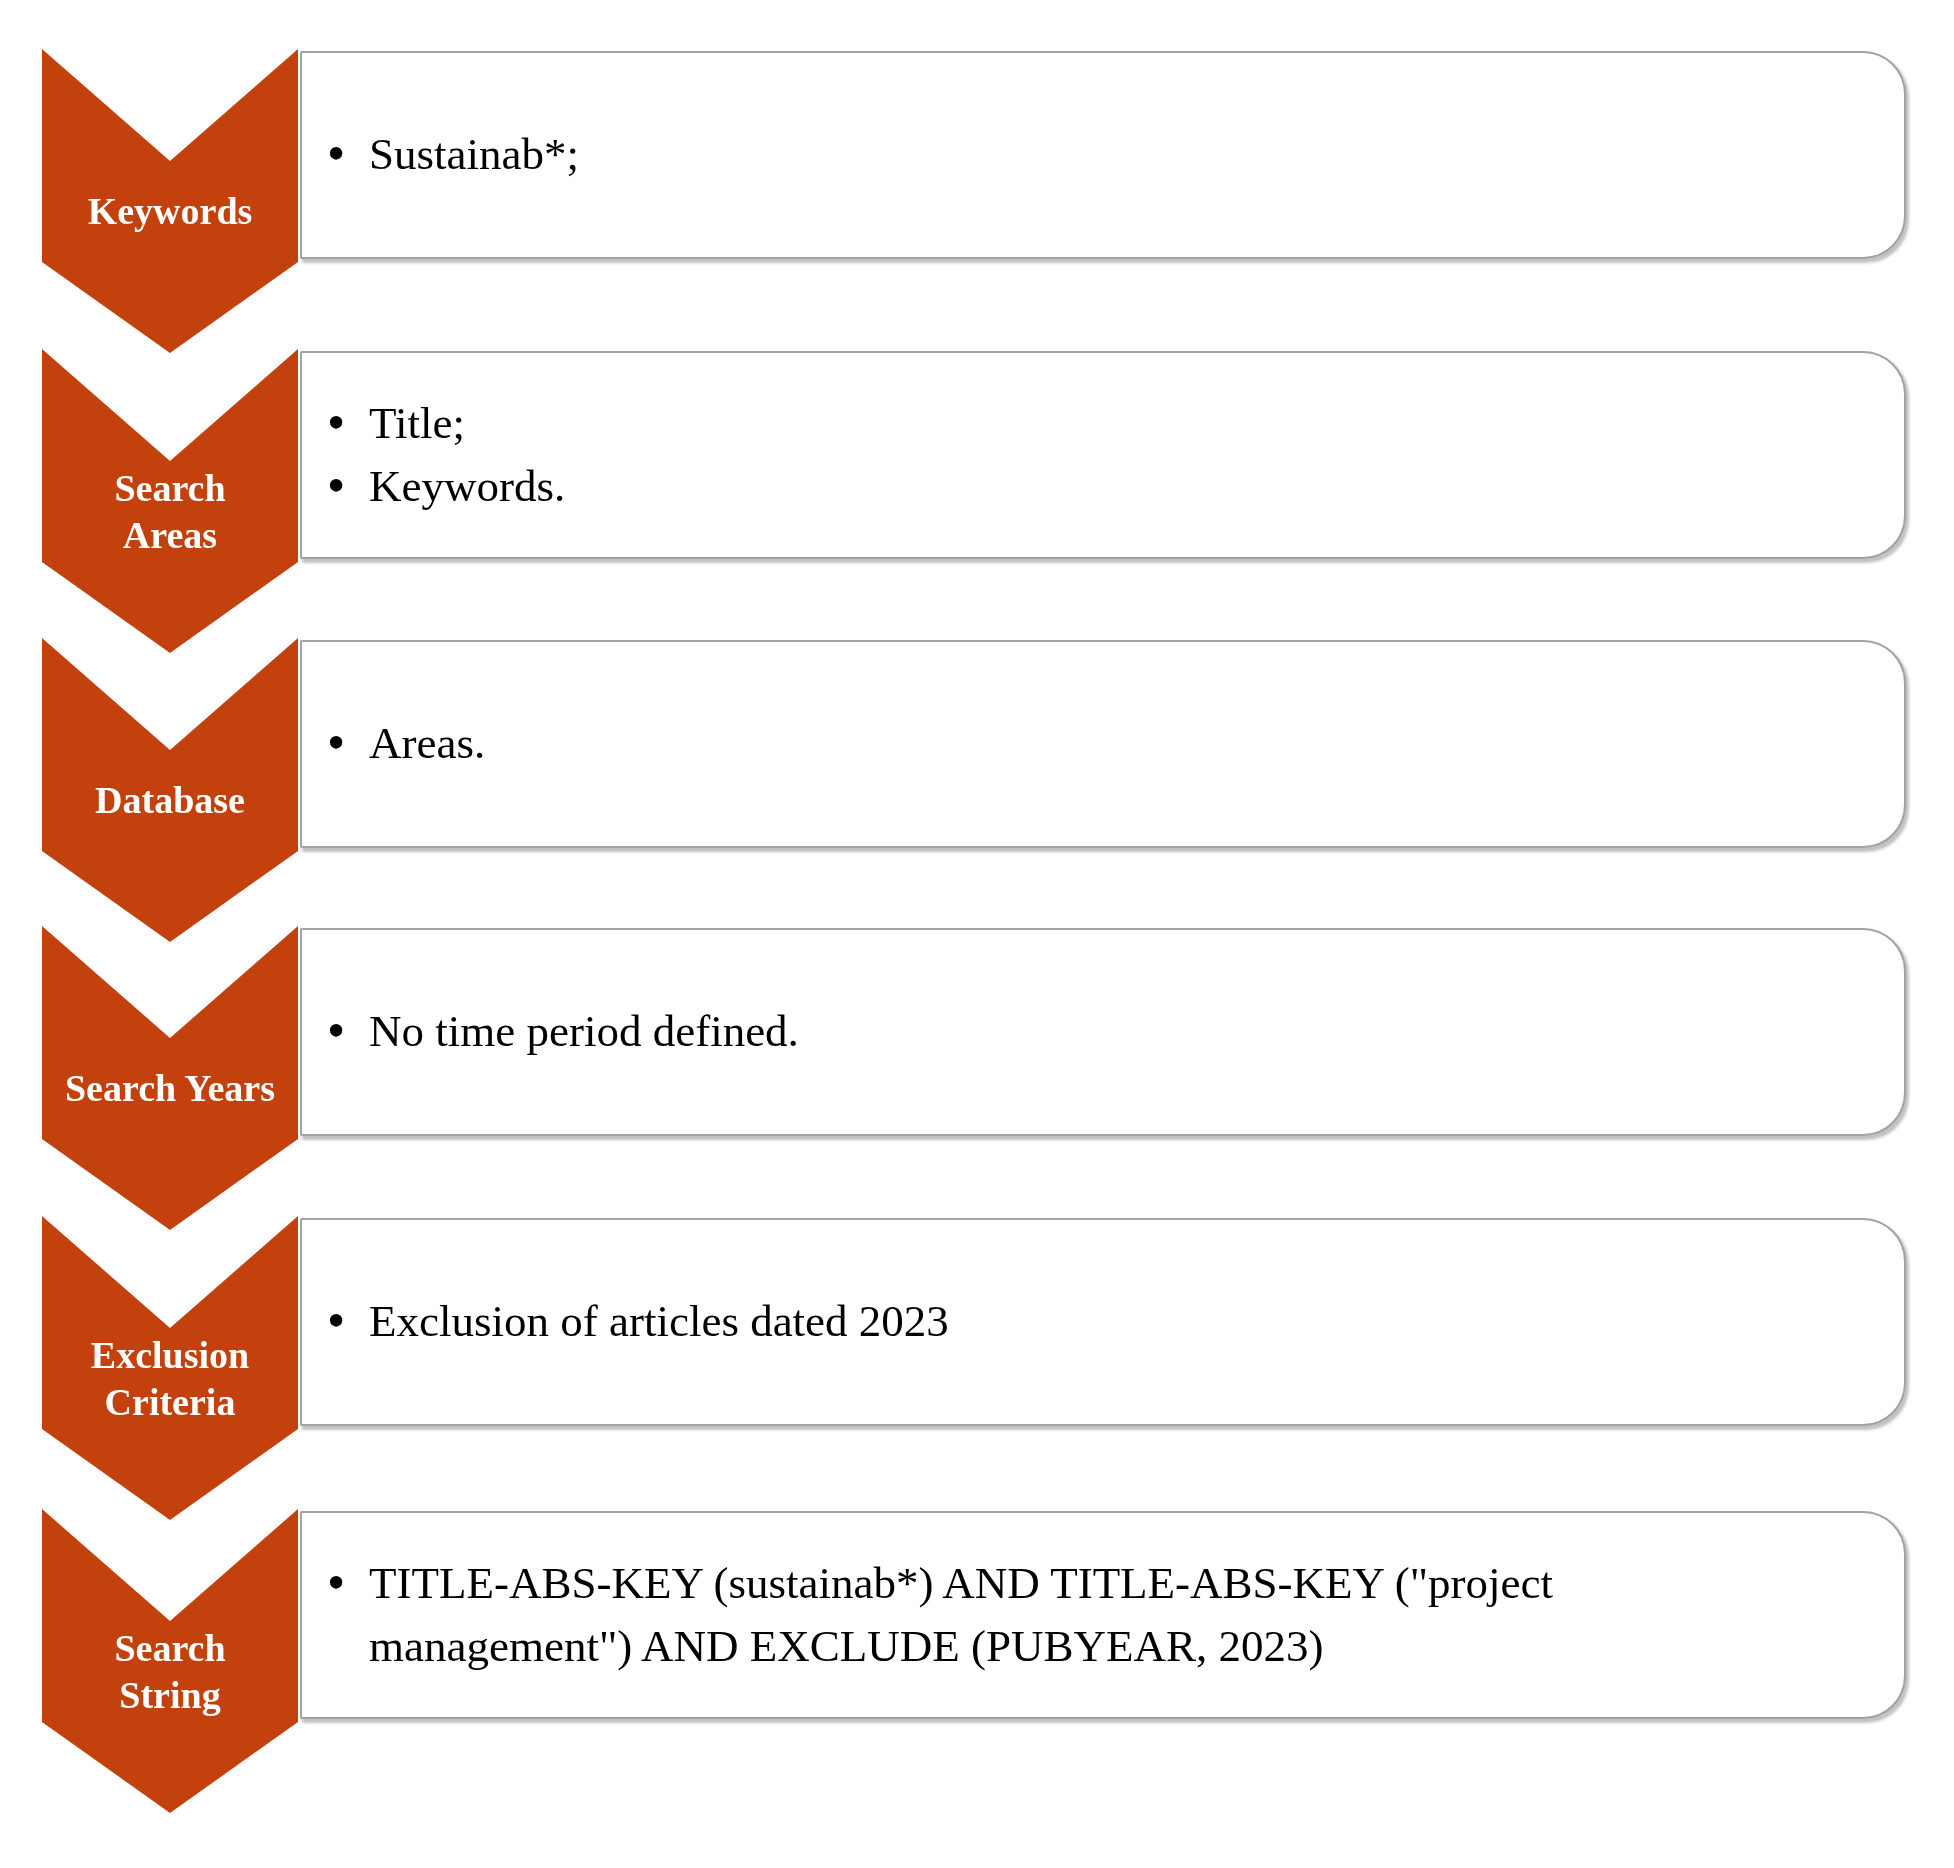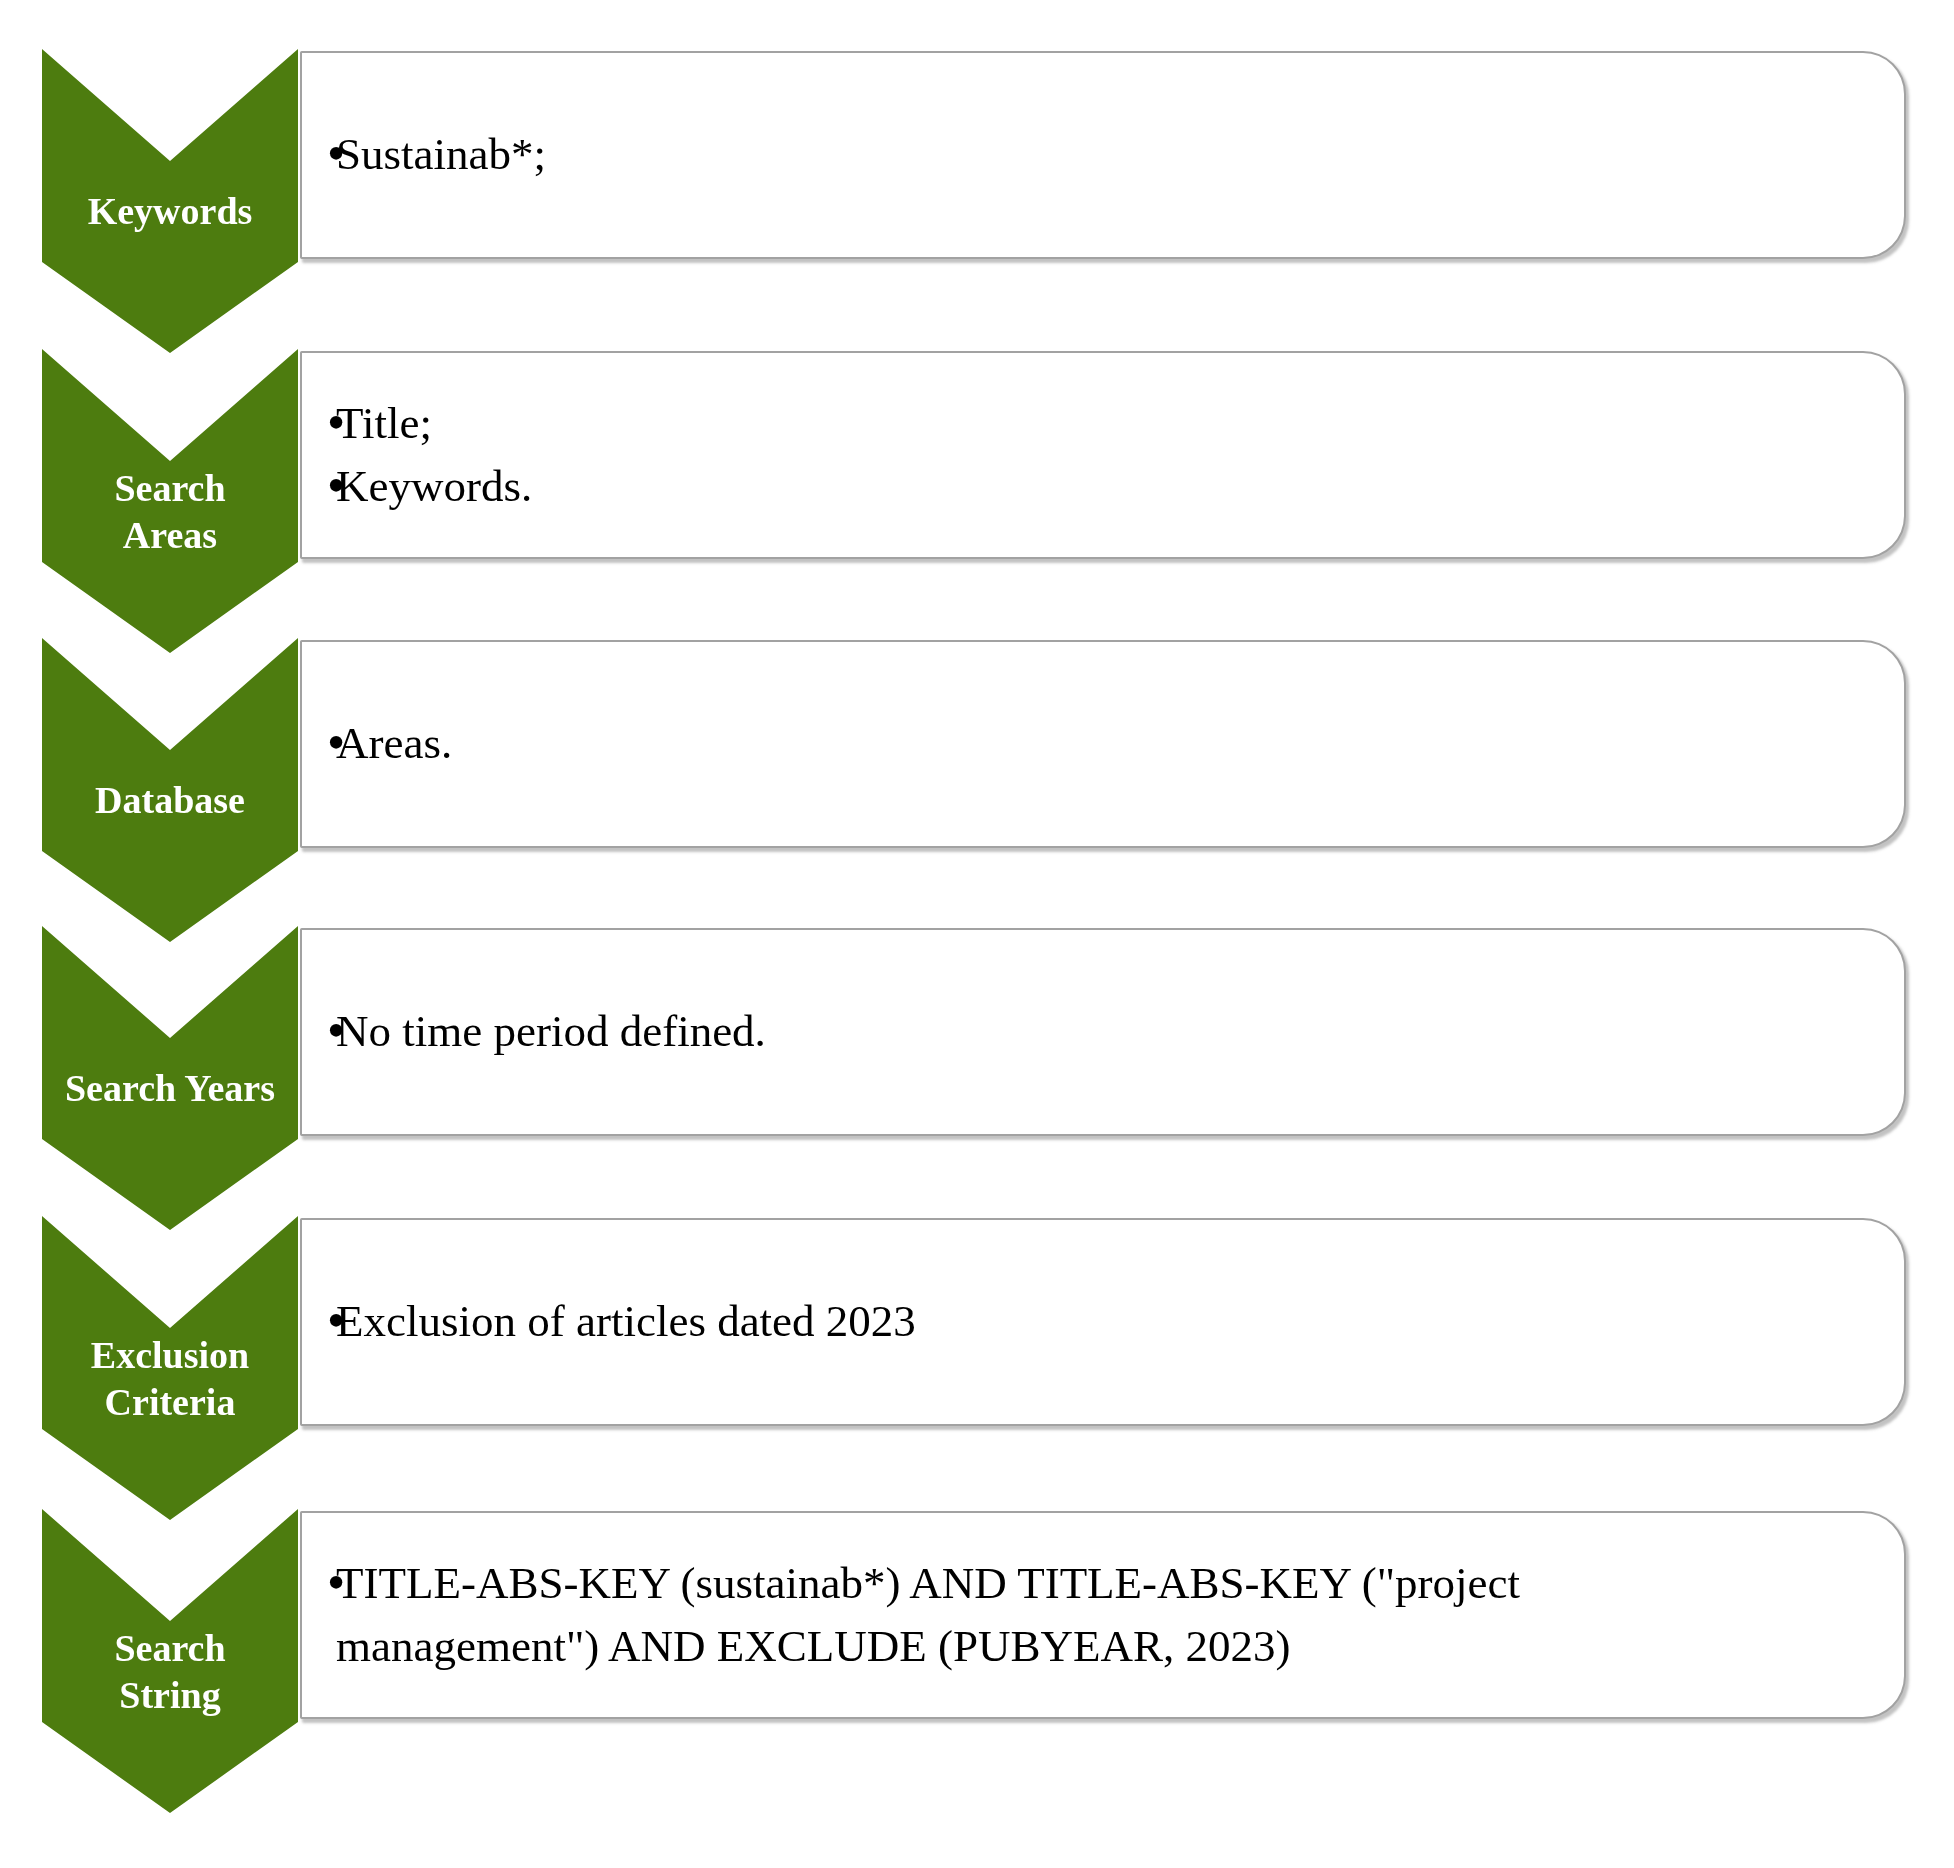--- a/index.html
+++ b/index.html
@@ -11,21 +11,21 @@
     font-family: "Liberation Serif", "DejaVu Serif", serif;
     overflow: hidden;
   }
   .step { position: absolute; left: 0; width: 100%; height: 0; }
   .chevron {
     position: absolute;
     left: 42px;
     top: 0;
     width: 256px;
     height: 304px;
-    background: #4d7c0f;
+    background: #c2410c;
     clip-path: polygon(0 0, 128px 112px, 256px 0, 256px 213px, 128px 304px, 0 213px);
   }
   .chev-label {
     position: absolute;
     left: -29px;
     right: -29px;
     top: 100px;
     height: 125px;
     display: flex;
     align-items: center;
@@ -49,21 +49,21 @@
     border-radius: 1.8px 43px 43px 1.8px;
     box-shadow: 2.7px 3.6px 2.7px rgba(120,120,120,0.45);
     display: flex;
     flex-direction: column;
     justify-content: center;
     padding: 0 107px 0 0;
   }
   .items { list-style: none; margin: 0; padding: 0; }
   .item {
     position: relative;
-    padding-left: 34px;
+    padding-left: 67px;
     font-size: 45px;
     line-height: 63px;
     color: #000000;
     max-width: 1451px;
   }
   .item::before {
     content: "\2022";
     position: absolute;
     left: 25px;
     top: -0.9px;

